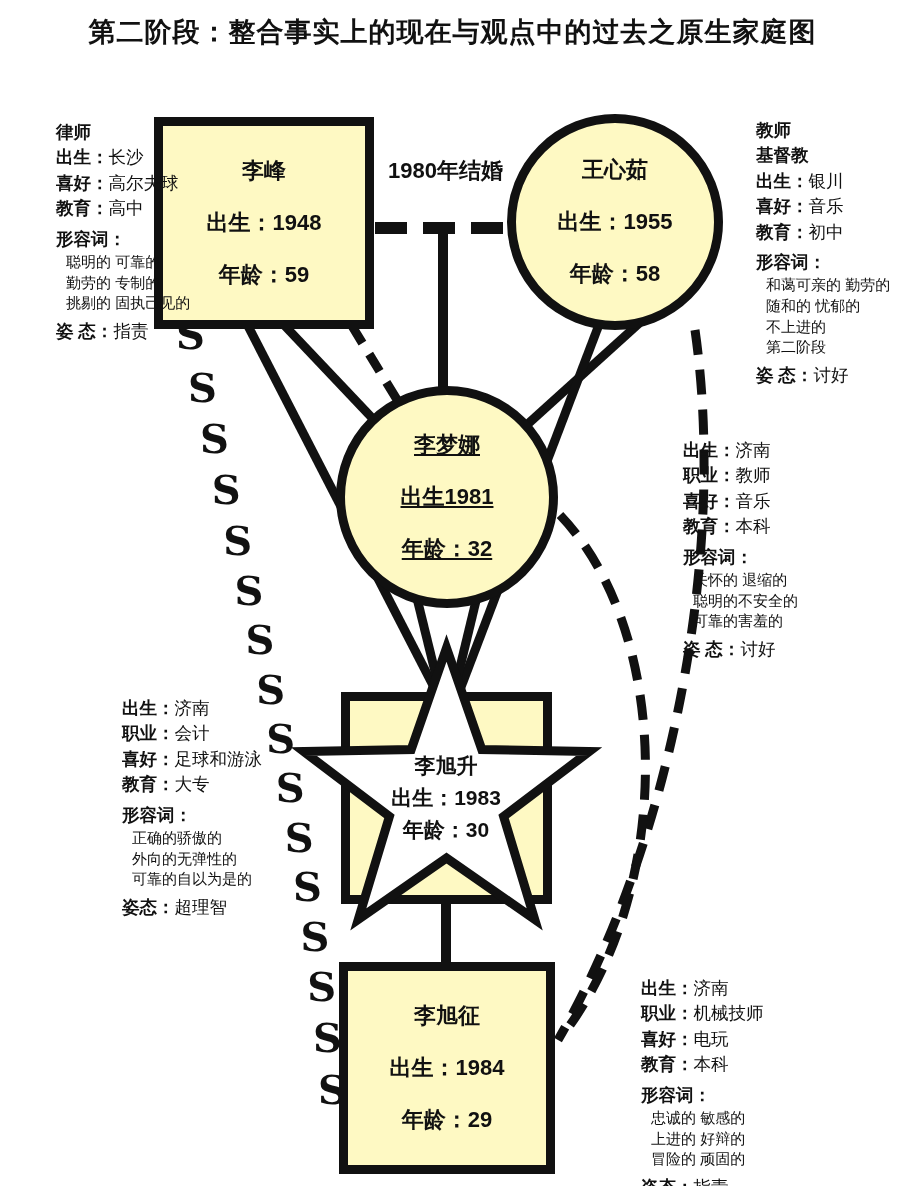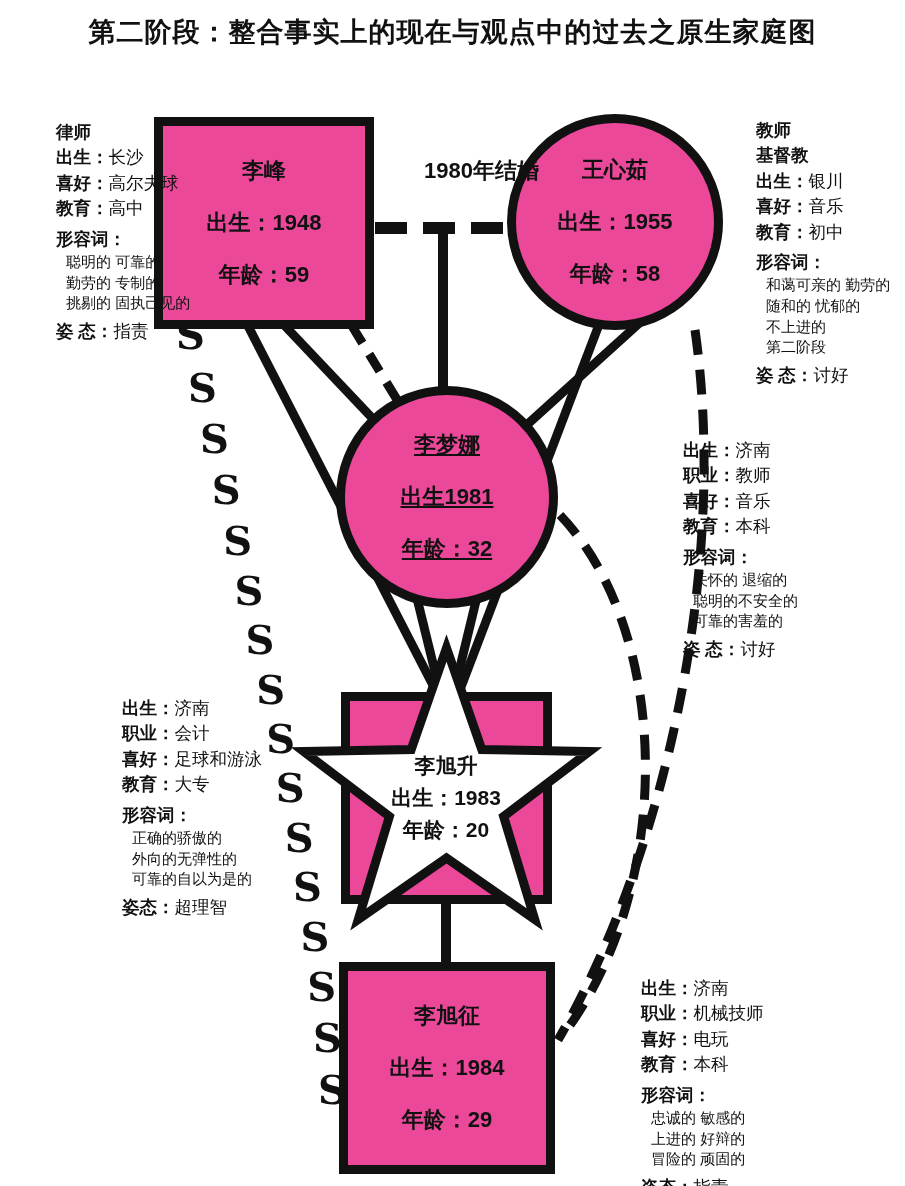--- a/index.html
+++ b/index.html
@@ -2,27 +2,27 @@
 <html><head>
 <meta charset="utf-8">
 <style>
   html,body{margin:0;padding:0;background:#ffffff;}
   body{width:905px;height:1186px;font-family:"Liberation Sans",sans-serif;color:#111;}
   .canvas{position:relative;width:905px;height:1186px;background:#fff;overflow:hidden;}
   .title{position:absolute;top:14px;left:0;width:100%;text-align:center;
          font-size:27px;font-weight:800;letter-spacing:1px;color:#111;}
   svg.lines{position:absolute;left:0;top:0;z-index:1;}
   svg.starlayer{position:absolute;left:0;top:0;z-index:2;pointer-events:none;}
-  .shape{position:absolute;box-sizing:border-box;background:#ec4899;border:9px solid #111;
+  .shape{position:absolute;box-sizing:border-box;background:#fef9c3;border:9px solid #111;
          z-index:2;display:flex;flex-direction:column;align-items:center;justify-content:center;
          gap:22px;font-size:22px;font-weight:600;text-align:center;}
   .circle{border-radius:50%;}
   .star-text{position:absolute;z-index:3;text-align:center;font-size:21px;font-weight:600;}
   .star-text div{margin:4px 0;}
-  .marriage-label{position:absolute;z-index:3;font-size:22px;font-weight:800;margin-left:36px;}
+  .marriage-label{position:absolute;z-index:3;font-size:22px;font-weight:800;}
   .profile{position:absolute;z-index:3;font-size:17.5px;line-height:1.45;}
   .profile .pline b{font-weight:800;}
   .profile .pline.indent{padding-left:10px;font-size:15px;line-height:1.38;}
   .profile .pline.gap{margin-top:5px;}
   .squiggle-host{position:absolute;left:0;top:0;width:905px;height:1186px;z-index:1;pointer-events:none;}
   .sq{position:absolute;font-family:"DejaVu Serif",serif;font-size:40px;font-weight:800;color:#111;}
 </style>
 </head>
 <body>
 
@@ -97,21 +97,21 @@
 
   <div class="shape" style="left:341px;top:692px;width:211px;height:212px;"></div>
 
   <svg class="starlayer" width="905" height="1186" viewBox="0 0 905 1186">
     <polygon points="446.5,648 481.8,749.5 589.2,751.6 503.6,816.5 534.7,919.4 446.5,858 358.3,919.4 389.4,816.5 303.8,751.6 411.2,749.5" fill="#ffffff" stroke="#111" stroke-width="9" stroke-linejoin="miter"></polygon>
   </svg>
 
   <div class="star-text" style="left:346px;top:748px;width:200px;">
     <div>李旭升</div>
     <div>出生：1983</div>
-    <div>年龄：20</div>
+    <div>年龄：30</div>
   </div>
 
   <div class="shape" style="left:339px;top:962px;width:216px;height:212px;">
     <div>李旭征</div>
     <div>出生：1984</div>
     <div>年龄：29</div>
   </div>
 
   <div class="profile" style="left:8px;top:120px;width:150px;margin-left:48px;">
       <div class="pline"><b>律师</b></div>

